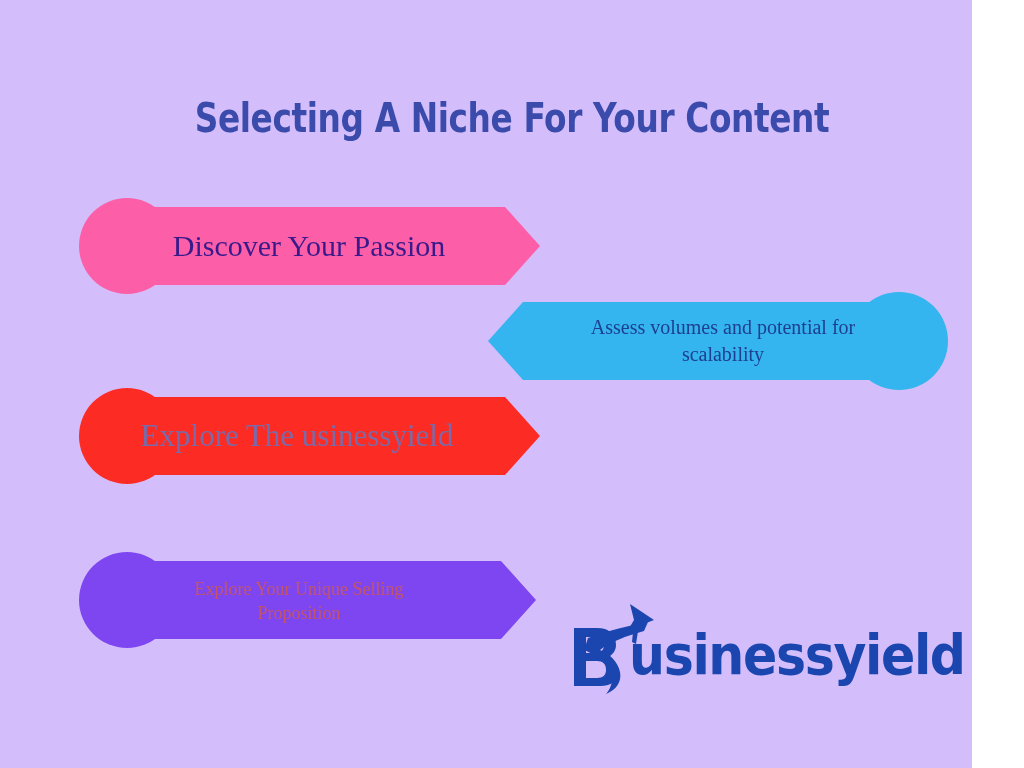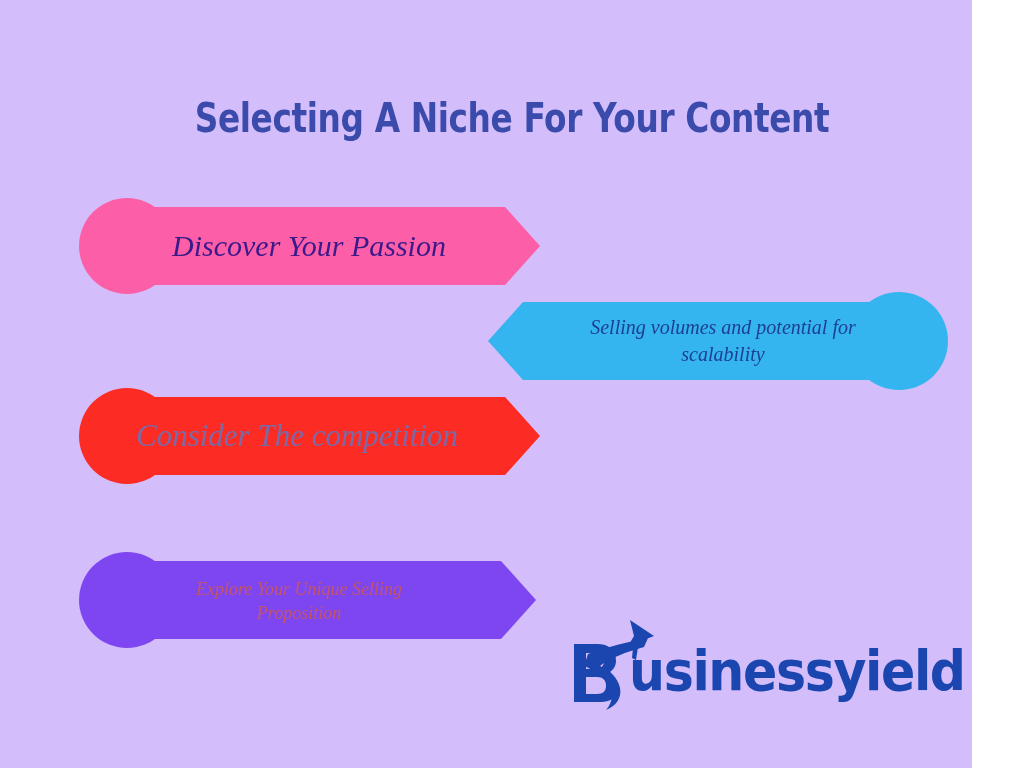--- a/index.html
+++ b/index.html
@@ -35,21 +35,20 @@
     letter-spacing: -0.5px;
     color: #3b4bac;
     transform: scaleX(0.80);
     transform-origin: center center;
     white-space: nowrap;
   }
 
   
   .banner {
     position: absolute;
-    font-style: italic;
   }
   .banner .circle {
     position: absolute;
     border-radius: 50%;
   }
   .banner .body {
     position: absolute;
   }
   .banner .label {
     position: absolute;
@@ -143,21 +142,21 @@
   #banner-usp .label {
     left: 30px; top: 5px; width: 380px; height: 88px;
     color: #c2556a;
     font-size: 18px;
   }
 
   
   #logo {
     position: absolute;
     left: 566px;
-    top: 616px;
+    top: 600px;
     width: 360px;
     height: 96px;
   }
   #logo-mark {
     position: absolute;
     left: 0;
     top: 0;
     width: 96px;
     height: 96px;
   }
@@ -184,28 +183,28 @@
 
   <div class="banner" id="banner-passion">
     <div class="circle"></div>
     <div class="body"></div>
     <div class="label">Discover Your Passion</div>
   </div>
 
   <div class="banner" id="banner-scalability">
     <div class="circle"></div>
     <div class="body"></div>
-    <div class="label">Selling volumes and potential for
+    <div class="label">Assess volumes and potential for
 scalability</div>
   </div>
 
   <div class="banner" id="banner-competition">
     <div class="circle"></div>
     <div class="body"></div>
-    <div class="label">Consider The competition</div>
+    <div class="label">Explore The usinessyield</div>
   </div>
 
 
   <div class="banner" id="banner-usp">
     <div class="circle"></div>
     <div class="body"></div>
     <div class="label">Explore Your Unique Selling
 Proposition</div>
   </div>
 

